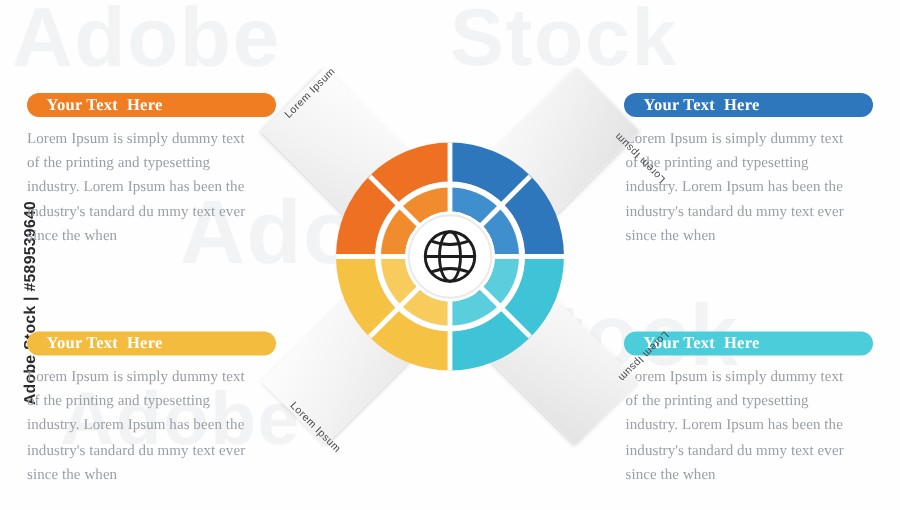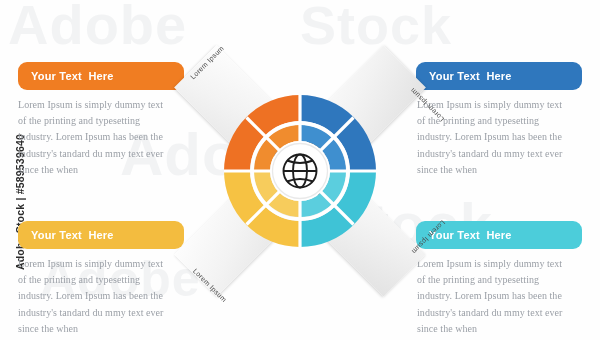--- a/index.html
+++ b/index.html
@@ -60,31 +60,32 @@
   }
 
   
   .block { position: absolute; width: 166px; }
   .block-tl { left: 18px;  top: 62px; }
   .block-tr { left: 416px; top: 62px; }
   .block-bl { left: 18px;  top: 221px; }
   .block-br { left: 416px; top: 221px; }
 
   .pill {
-    height: 28px;
+    height: 16px;
     border-radius: 9px;
     display: flex;
     align-items: center;
     padding-left: 13px;
     box-sizing: border-box;
     color: #ffffff;
     font-size: 11px;
     font-weight: bold;
     letter-spacing: 0.2px;
     white-space: pre;
+    font-family: Liberation Serif, serif;
   }
   .pill.orange { background: #f07d22; }
   .pill.blue   { background: #2f77bd; }
   .pill.amber  { background: #f3bc3f; }
   .pill.cyan   { background: #4ccdda; }
 
   .body-text {
     margin-top: 7px;
     font-size: 10px;
     line-height: 1.62;

